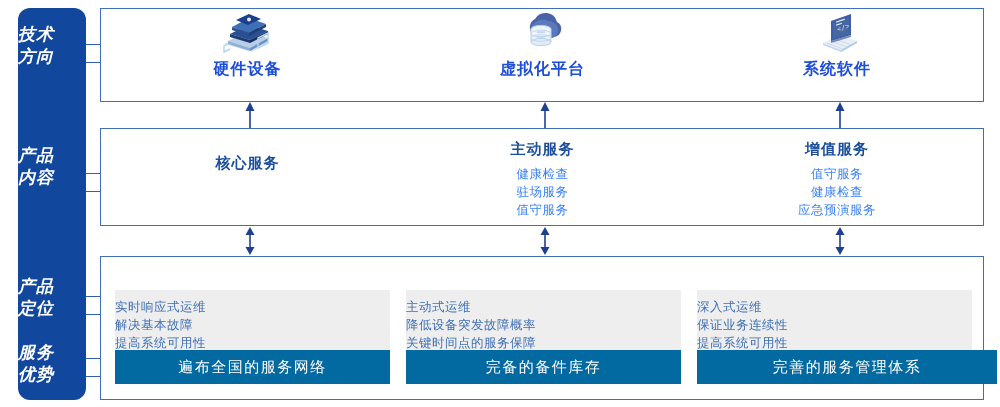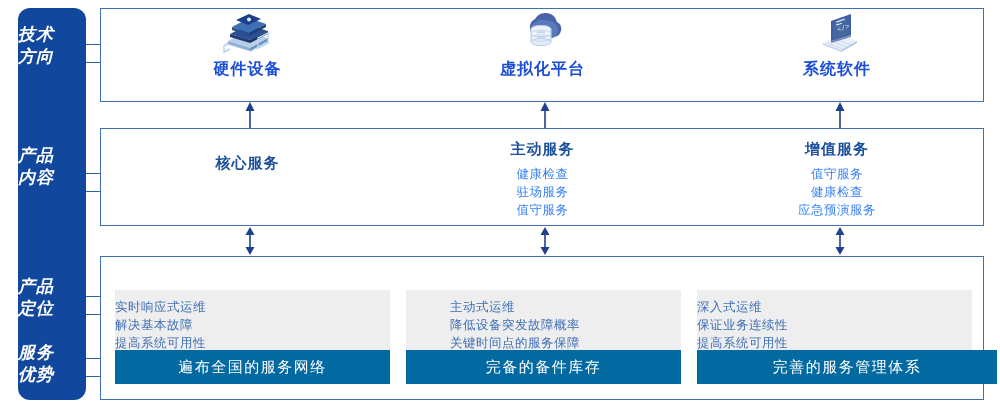--- a/index.html
+++ b/index.html
@@ -283,21 +283,21 @@
   <polygon points="7,28 11.5,20 2.5,20" fill="#1f3f8f"></polygon>
 </svg>
 
 <div class="panel" id="panel-bottom"></div>
 
 <div class="pos-card" style="left:115px; width:275px;">
   <div class="pos-line">实时响应式运维</div>
   <div class="pos-line">解决基本故障</div>
   <div class="pos-line">提高系统可用性</div>
 </div>
-<div class="pos-card" style="left:406px; width:275px;padding-left:44px;">
+<div class="pos-card" style="left:406px; width:275px;">
   <div class="pos-line">主动式运维</div>
   <div class="pos-line">降低设备突发故障概率</div>
   <div class="pos-line">关键时间点的服务保障</div>
 </div>
 <div class="pos-card" style="left:697px; width:275px;">
   <div class="pos-line">深入式运维</div>
   <div class="pos-line">保证业务连续性</div>
   <div class="pos-line">提高系统可用性</div>
 </div>
 

